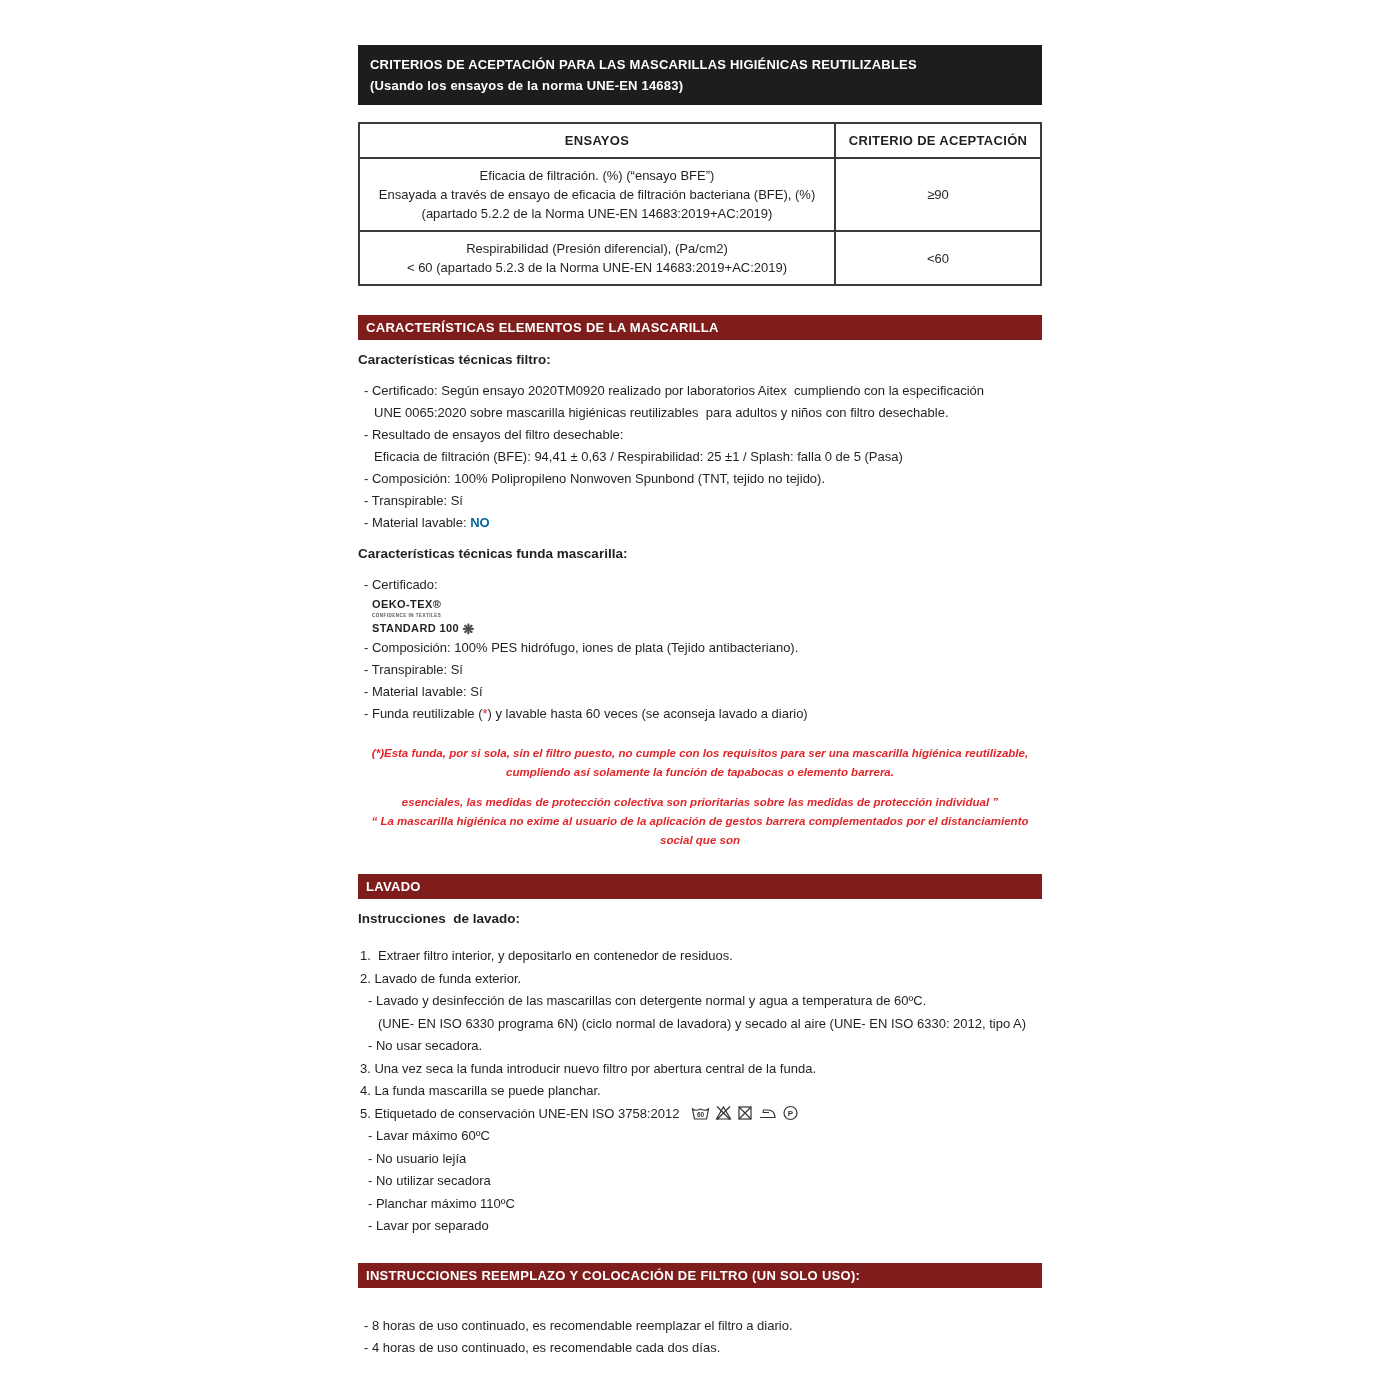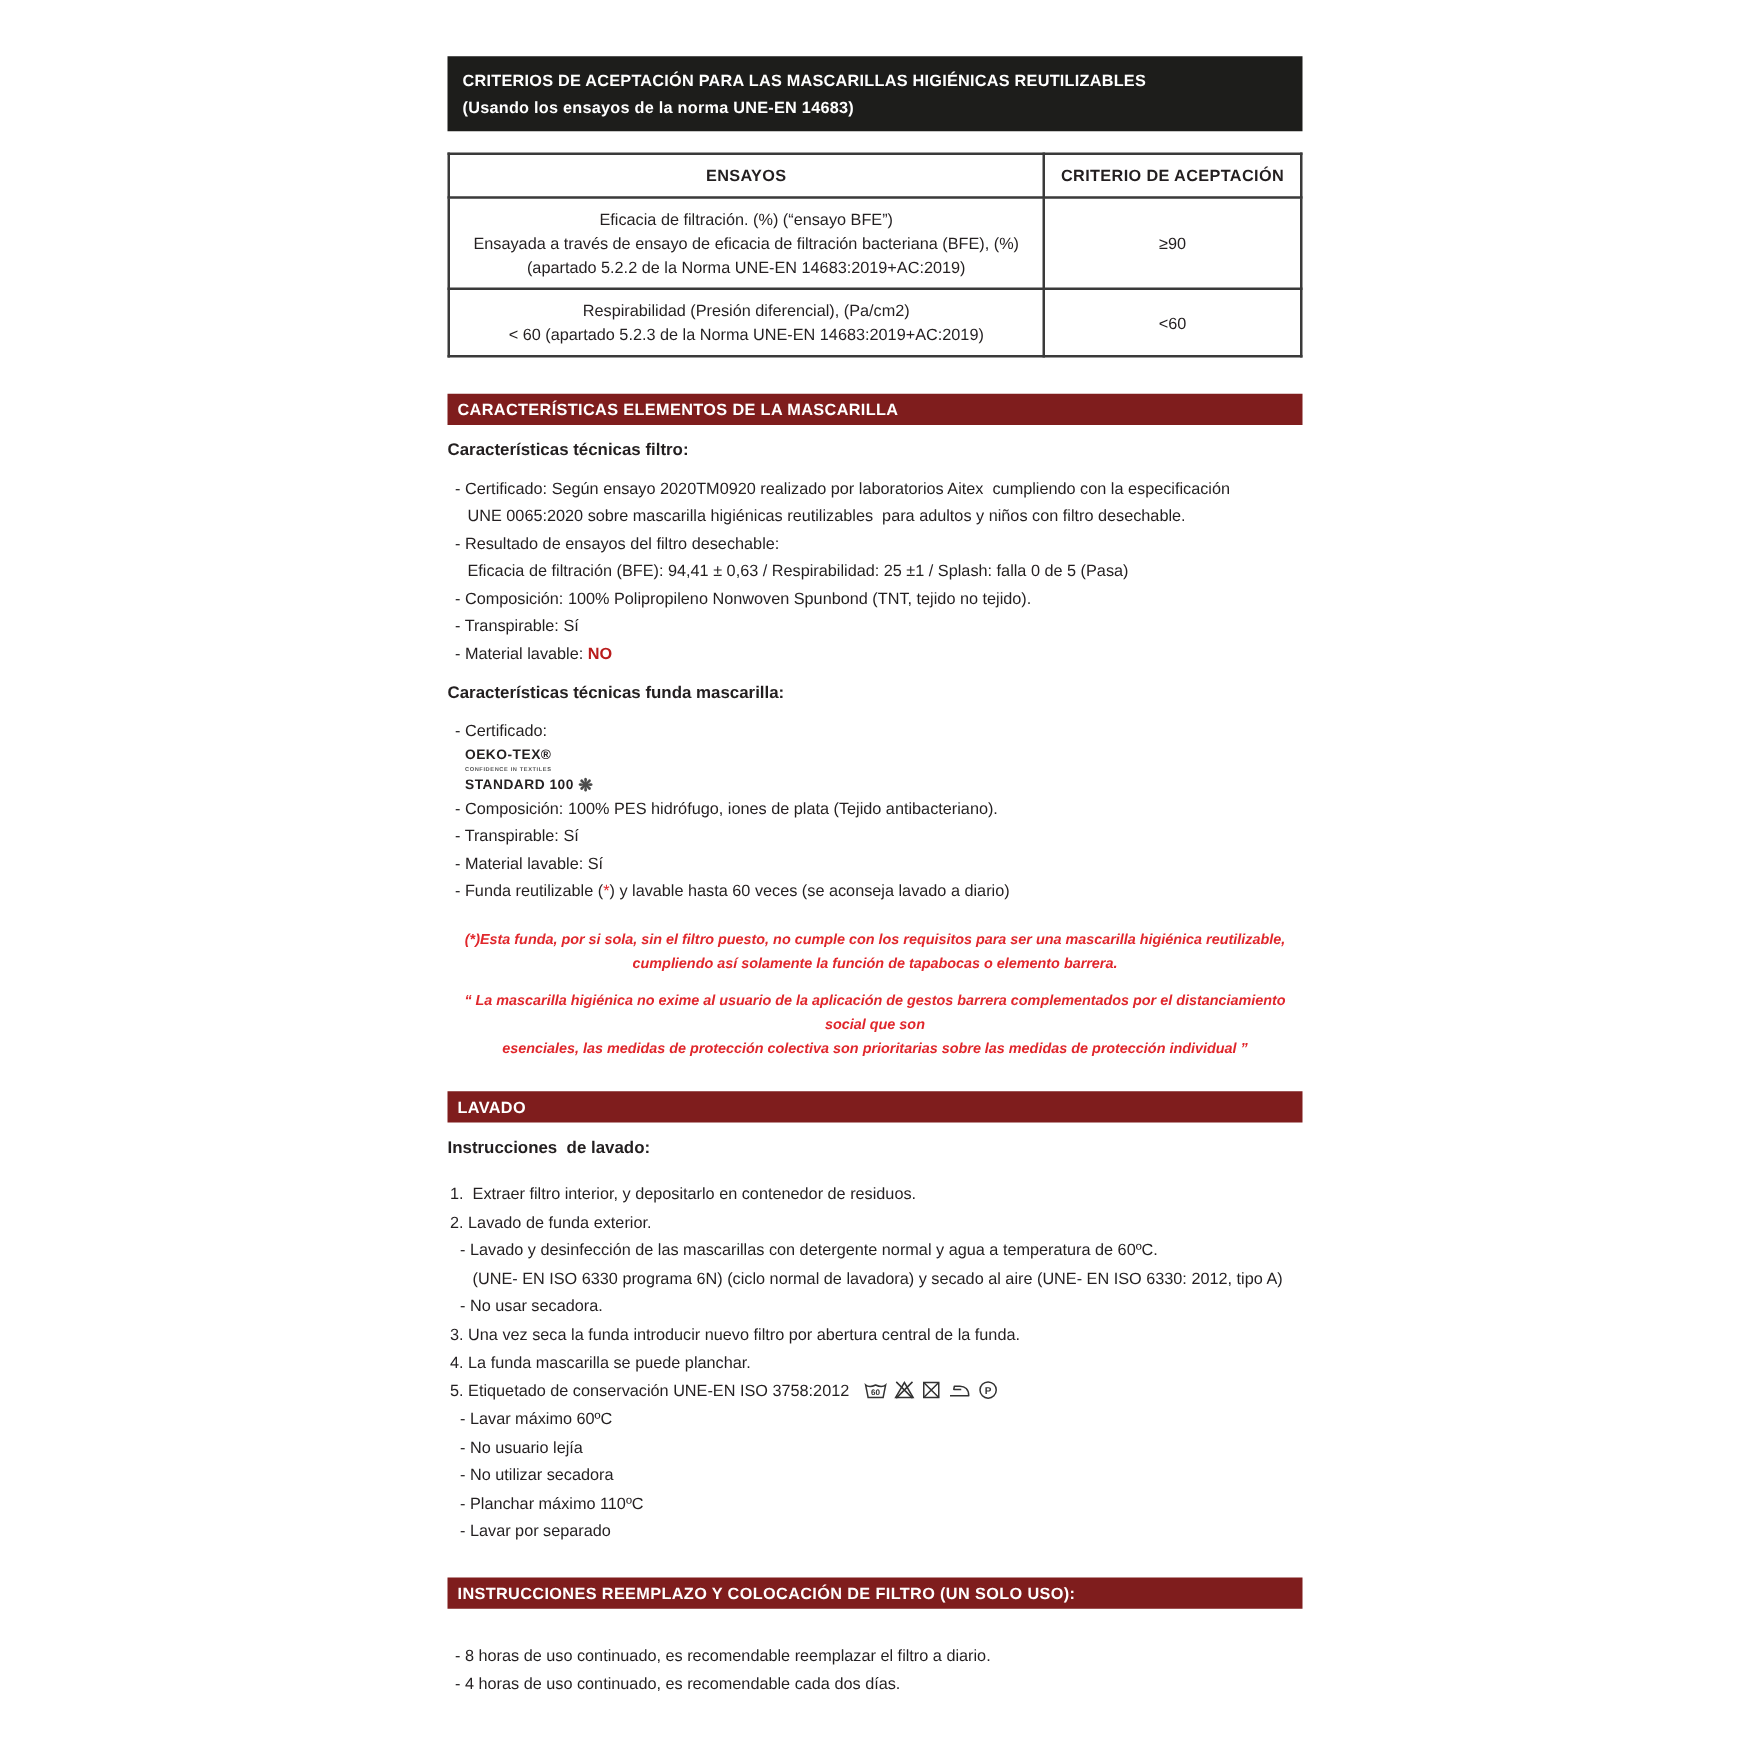--- a/index.html
+++ b/index.html
@@ -31,21 +31,21 @@
   }
   table.criteria th { font-weight:bold; letter-spacing:.3px; }
   table.criteria td.crit { width:206px; }
 
   .section-bar { margin-top:29px; }
   .sub-heading { font-weight:bold; font-size:13.5px; margin-top:12px; }
 
   .list { margin-top:13px; font-size:13px; line-height:22px; }
   .ln { padding-left:6px; }
   .ln-cont { padding-left:16px; }
-  .red-b { color:#b91c1c; font-weight:bold; }
+  .red-b { color:#0369a1; font-weight:bold; }
   .red-star { color:#e0262b; }
 
   .cert-logo { margin:2px 0 2px 14px; line-height:12px; }
   .cert-logo .l1 { font-weight:bold; font-size:11px; letter-spacing:.4px; }
   .cert-logo .l2 { font-weight:bold; font-size:4.5px; letter-spacing:.5px; color:#555; }
   .cert-logo .l3 { font-weight:bold; font-size:11px; letter-spacing:.4px; }
   .flower { font-size:14px; color:#4d4d4d; vertical-align:-2px; }
 
   .red-note {
     color:#e0262b; font-weight:bold; font-style:italic;
@@ -124,22 +124,22 @@
       <div class="ln">- Transpirable: Sí</div>
       <div class="ln">- Material lavable: Sí</div>
       <div class="ln"><span class="txt">- Funda reutilizable (</span><span class="red-star">*</span><span class="txt">) y lavable hasta 60 veces (se aconseja lavado a diario)</span></div>
     </div>
 
     <div class="red-note">
       <div class="txt">(*)Esta funda, por si sola, sin el filtro puesto, no cumple con los requisitos para ser una mascarilla higiénica reutilizable,</div>
       <div class="txt">cumpliendo así solamente la función de tapabocas o elemento barrera.</div>
     </div>
     <div class="red-note red-note2">
+      <div class="txt">esenciales, las medidas de protección colectiva son prioritarias sobre las medidas de protección individual ”</div>
       <div class="txt">“ La mascarilla higiénica no exime al usuario de la aplicación de gestos barrera complementados por el distanciamiento social que son</div>
-      <div class="txt">esenciales, las medidas de protección colectiva son prioritarias sobre las medidas de protección individual ”</div>
     </div>
 
     <div class="bar lavado-bar">LAVADO</div>
     <div class="sub-heading txt">Instrucciones  de lavado:</div>
 
     <div class="steps">
       <div class="step txt">1.  Extraer filtro interior, y depositarlo en contenedor de residuos.</div>
       <div class="step txt">2. Lavado de funda exterior.</div>
       <div class="step-dash txt">- Lavado y desinfección de las mascarillas con detergente normal y agua a temperatura de 60ºC.</div>
       <div class="step-cont txt">(UNE- EN ISO 6330 programa 6N) (ciclo normal de lavadora) y secado al aire (UNE- EN ISO 6330: 2012, tipo A)</div>

